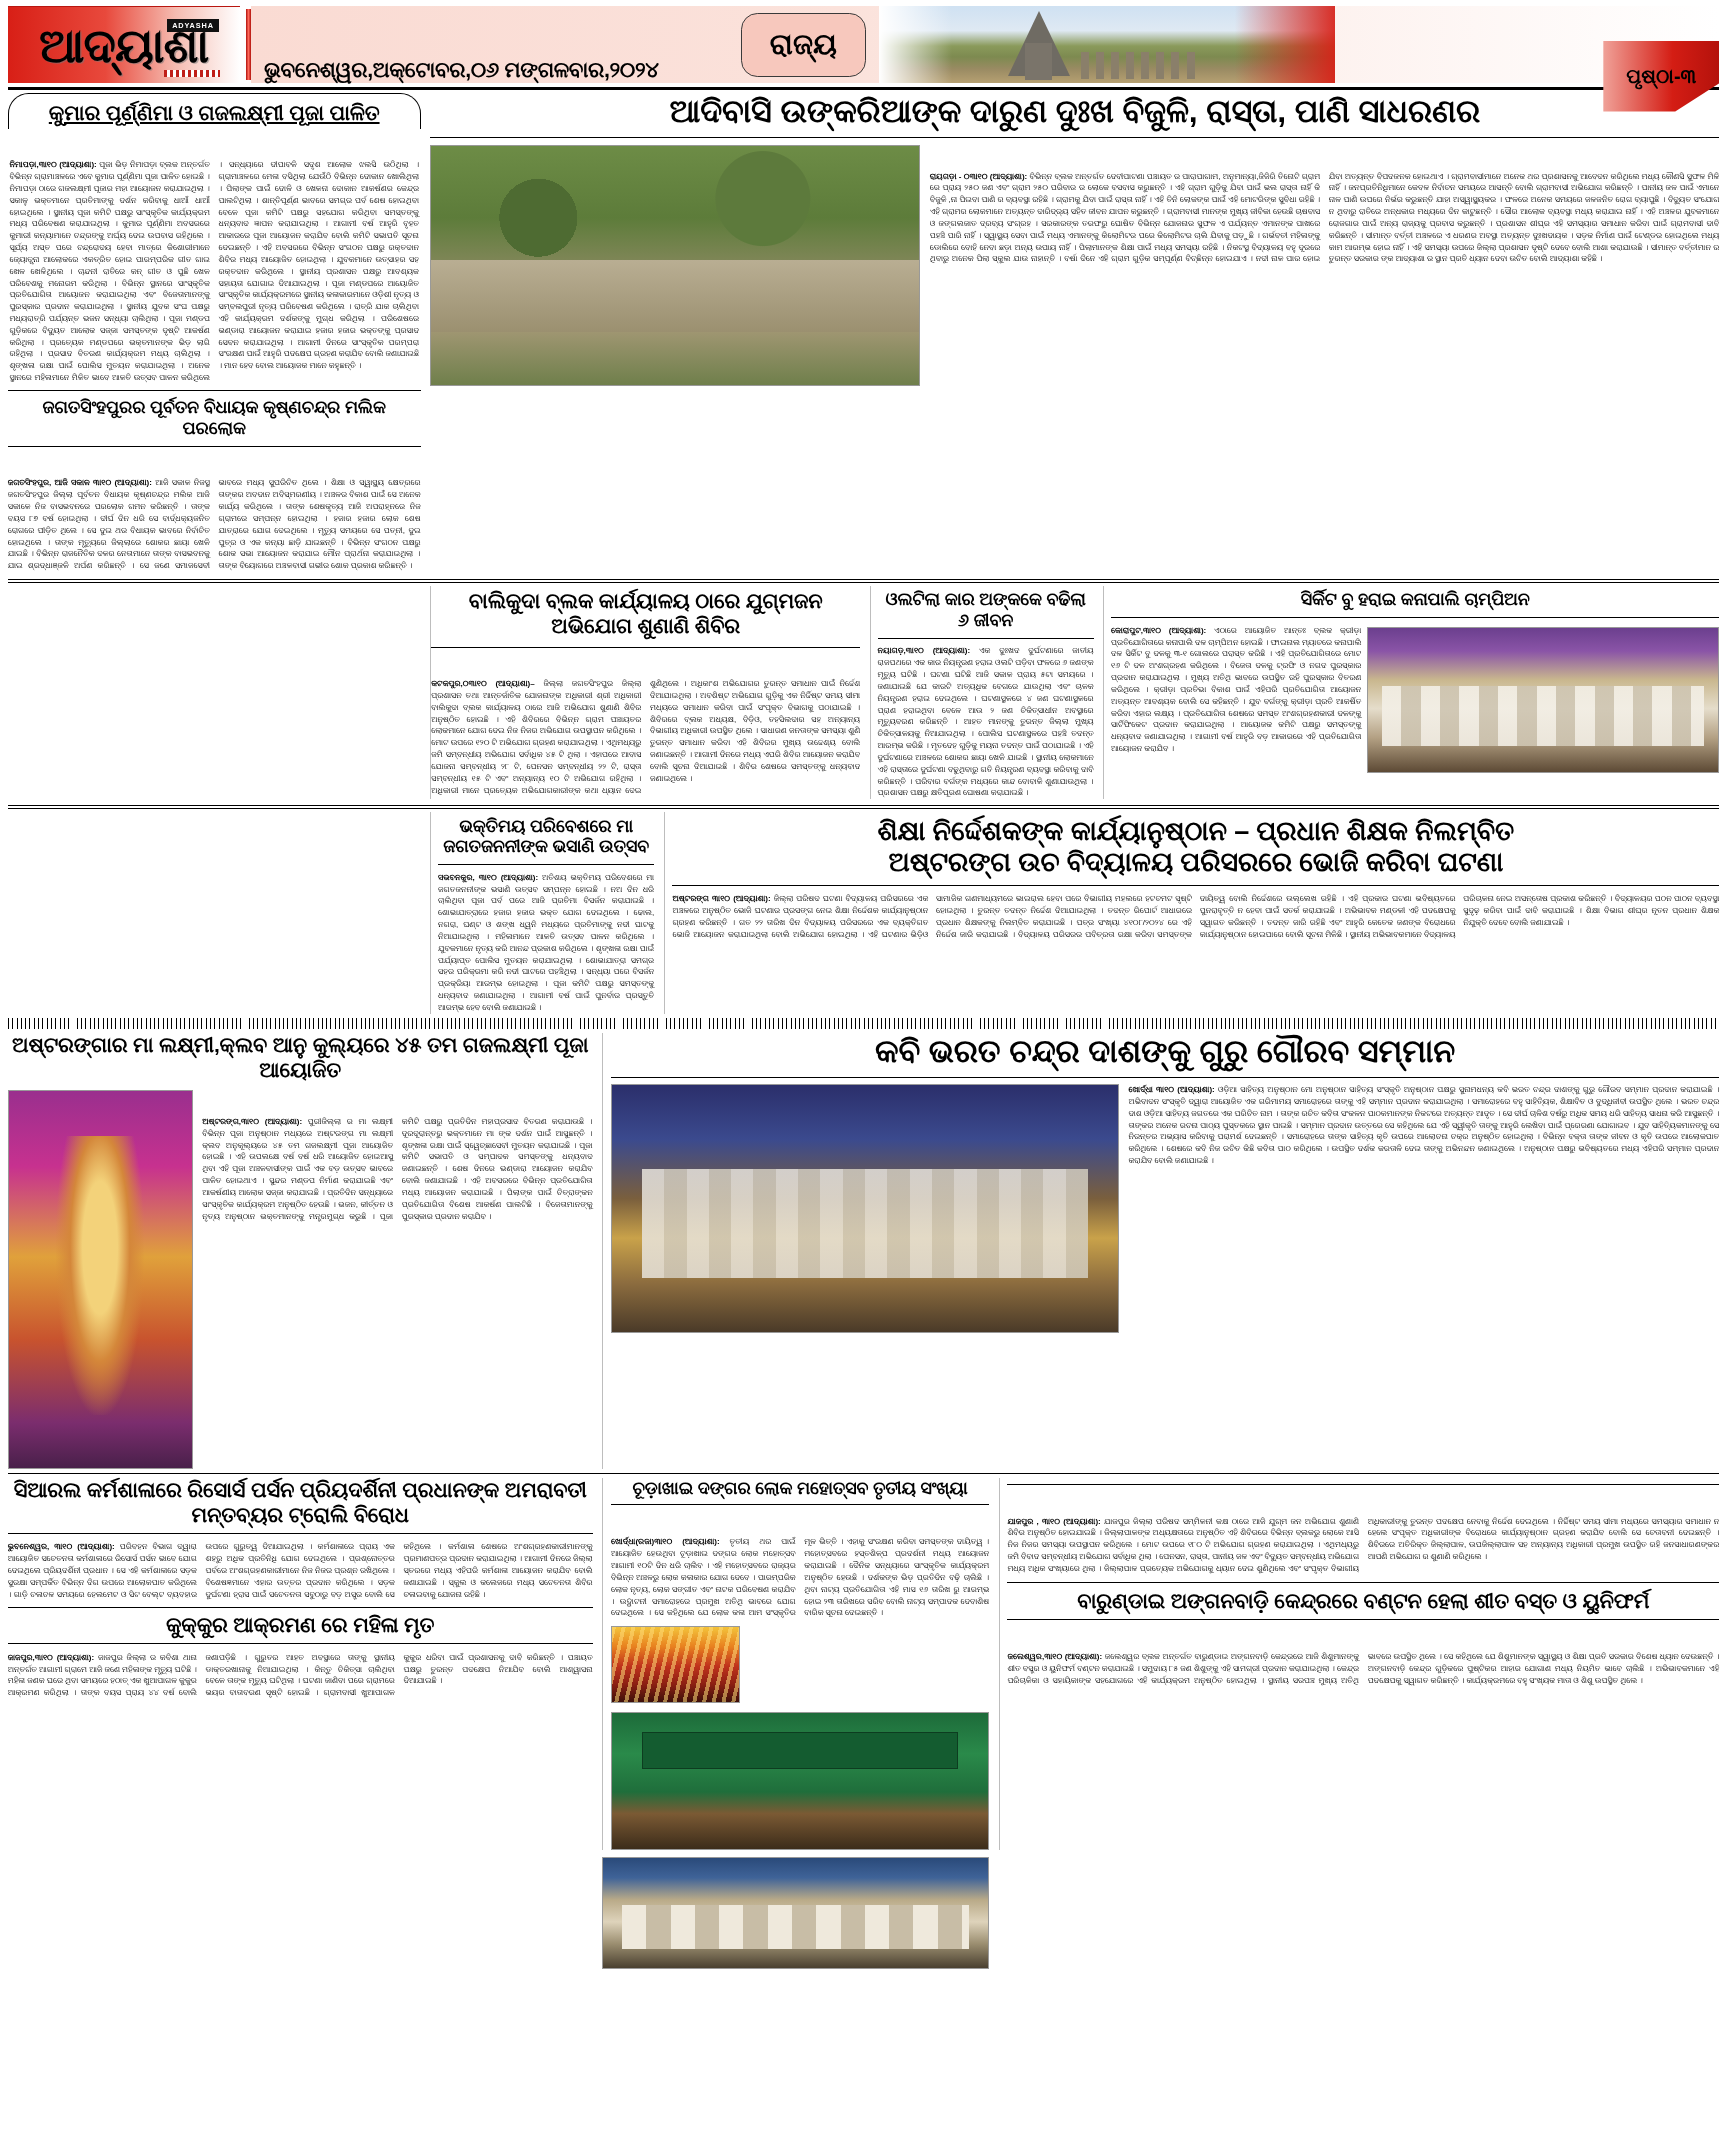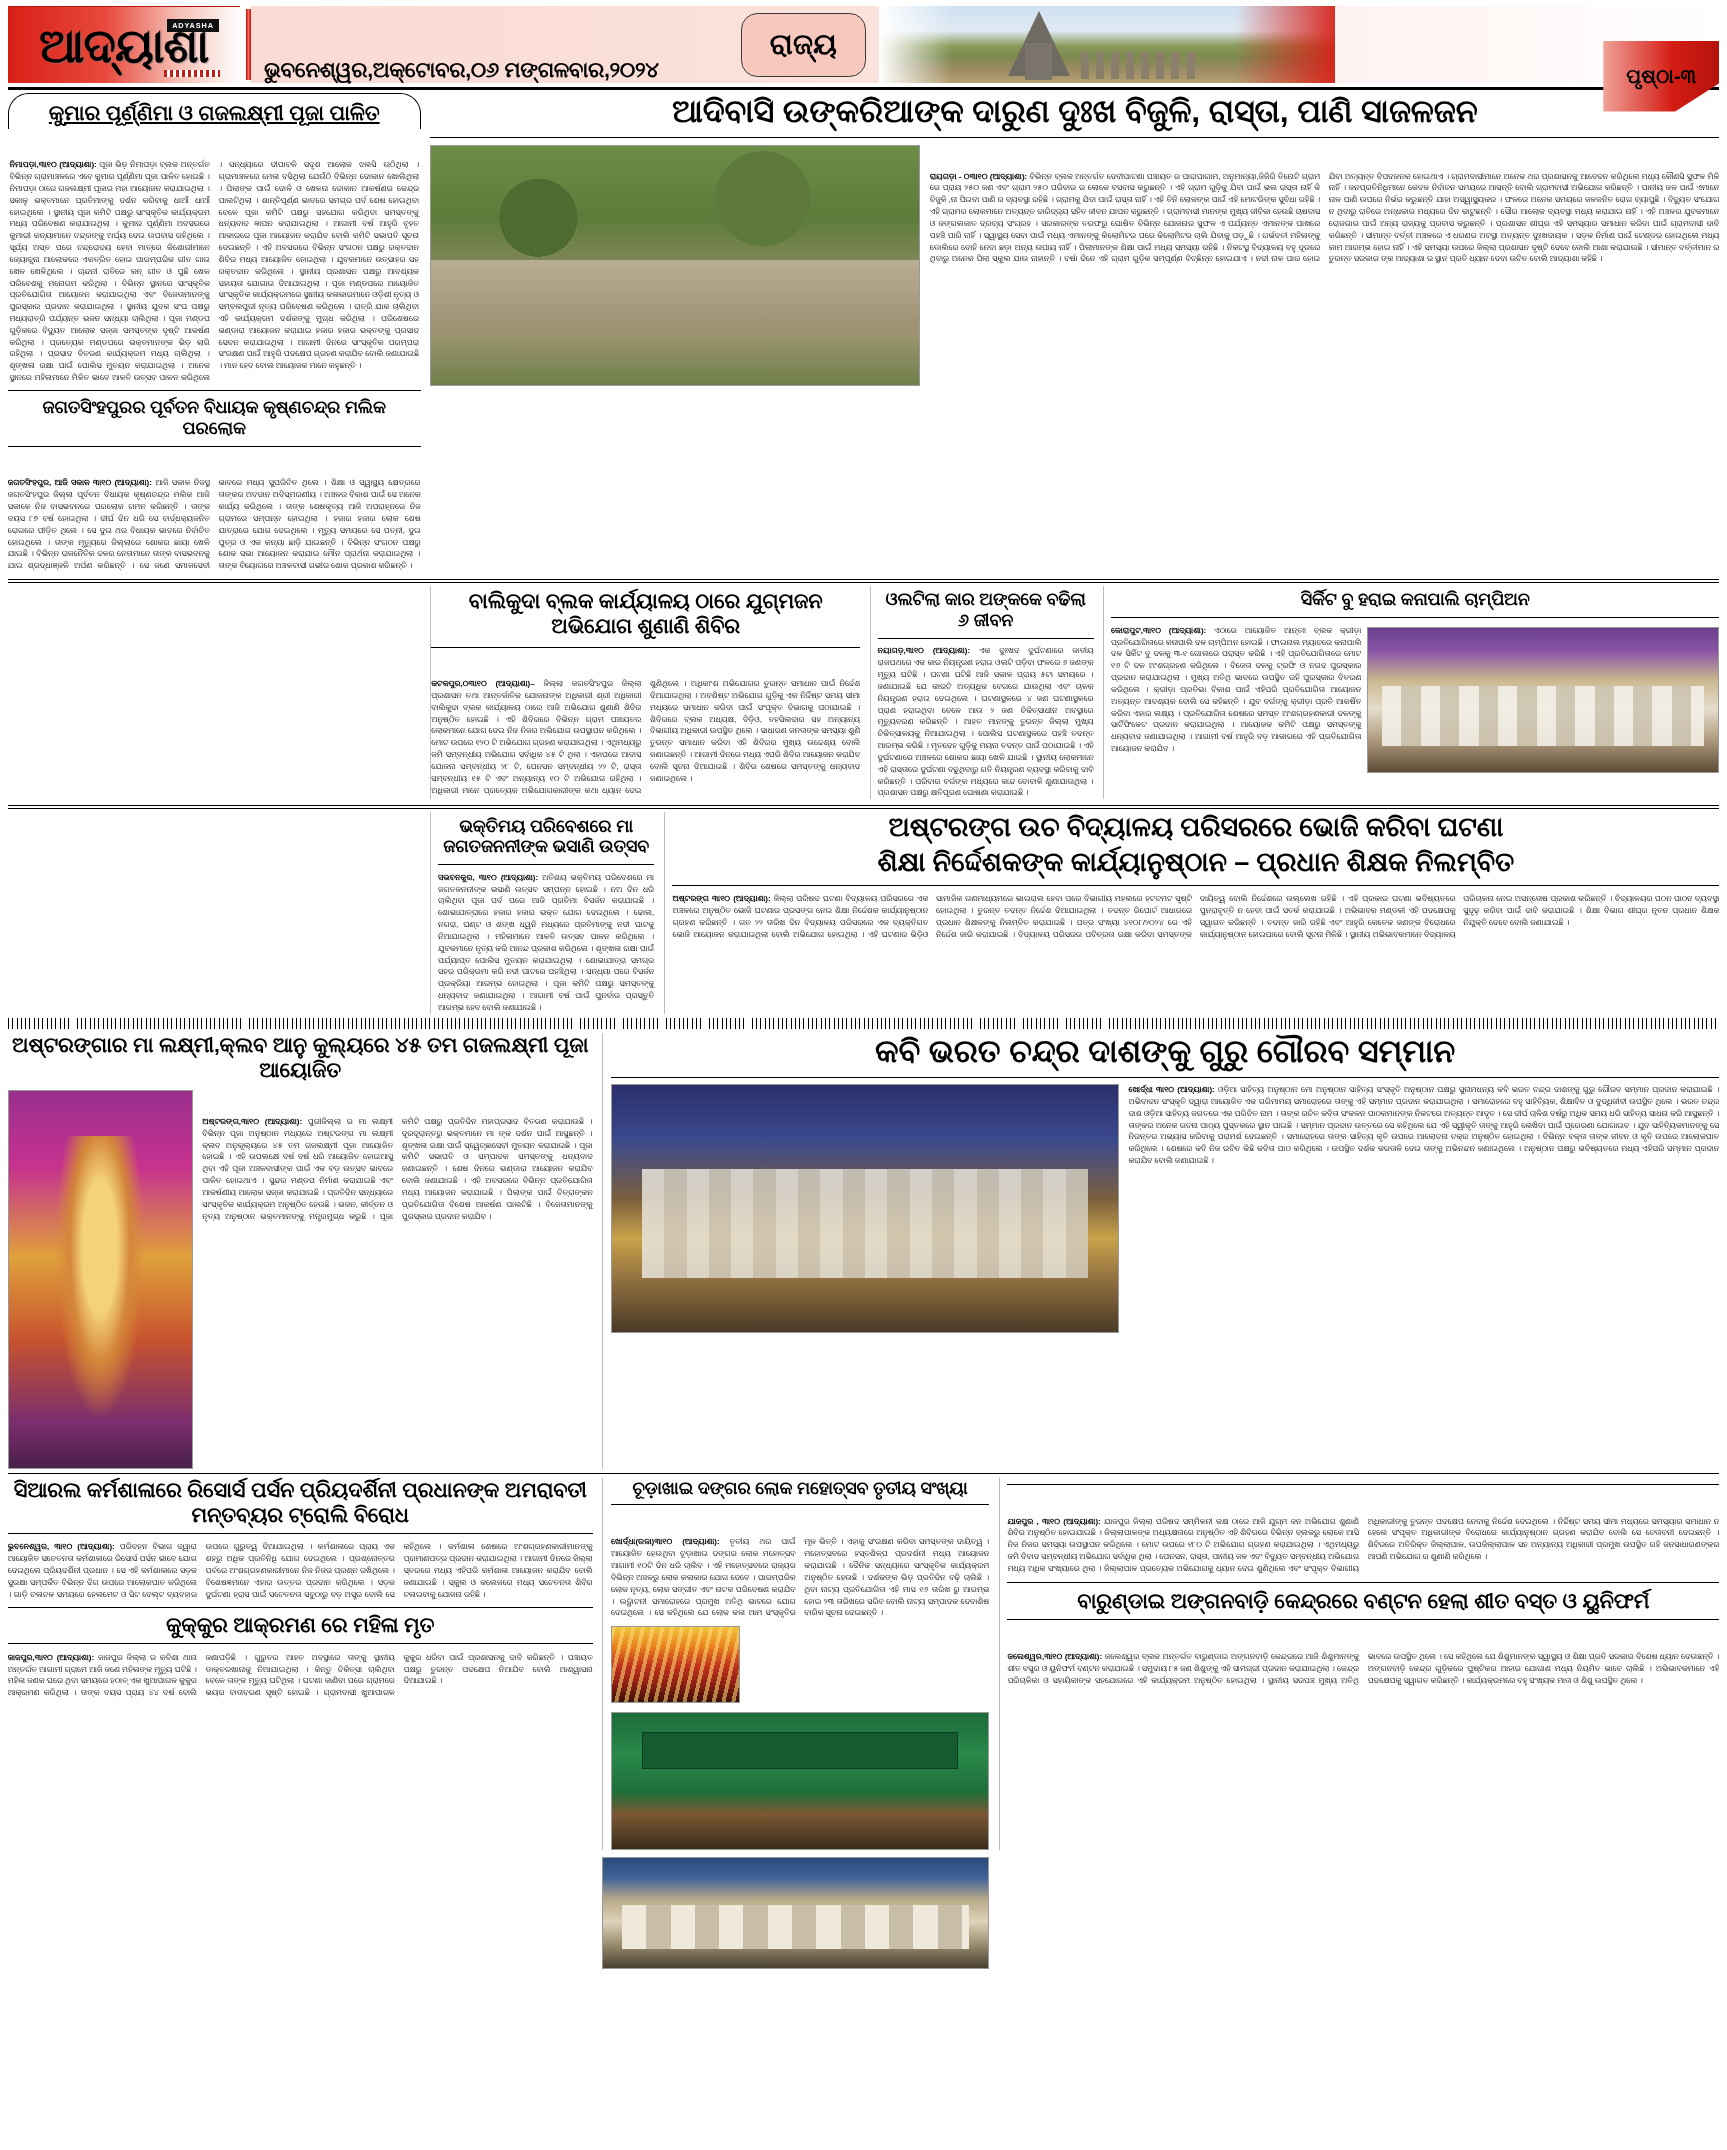--- a/index.html
+++ b/index.html
@@ -323,21 +323,21 @@
         <div class="hl hl-sm" style="padding:4.3px 2.6px 5.2px">ଜଗତସିଂହପୁରର ପୂର୍ବତନ ବିଧାୟକ କୃଷ୍ଣଚନ୍ଦ୍ର ମଲିକ ପରଲୋକ</div>
         <div class="hr-thin"></div>
         <div class="body-col tiny cols2" style="padding-top:4.3px">
           <span class="byline">ଜଗତସିଂହପୁର, ଆଜି ସକାଳ ୩୲୧୦ (ଆଦ୍ୟାଶା):</span>
           <span>ଆଜି ସକାଳ ନିଜସ୍ଥ ଜଗତସିଂହପୁର ଜିଲ୍ଲା ପୂର୍ବତନ ବିଧାୟକ କୃଷ୍ଣଚନ୍ଦ୍ର ମଲିକ ଆଜି ସକାଳେ ନିଜ ବାସଭବନରେ ପରଲୋକ ଗମନ କରିଛନ୍ତି । ତାଙ୍କ ବୟସ ୮୭ ବର୍ଷ ହୋଇଥିଲା । ଦୀର୍ଘ ଦିନ ଧରି ସେ ବାର୍ଦ୍ଧକ୍ୟଜନିତ ରୋଗରେ ପୀଡ଼ିତ ଥିଲେ । ସେ ଦୁଇ ଥର ବିଧାୟକ ଭାବରେ ନିର୍ବାଚିତ ହୋଇଥିଲେ । ତାଙ୍କ ମୃତ୍ୟୁରେ ଜିଲ୍ଲାରେ ଶୋକର ଛାୟା ଖେଳି ଯାଇଛି । ବିଭିନ୍ନ ରାଜନୈତିକ ଦଳର ନେତାମାନେ ତାଙ୍କ ବାସଭବନକୁ ଯାଇ ଶ୍ରଦ୍ଧାଞ୍ଜଳି ଅର୍ପଣ କରିଛନ୍ତି । ସେ ଜଣେ ସମାଜସେବୀ ଭାବରେ ମଧ୍ୟ ସୁପରିଚିତ ଥିଲେ । ଶିକ୍ଷା ଓ ସ୍ୱାସ୍ଥ୍ୟ କ୍ଷେତ୍ରରେ ତାଙ୍କର ଅବଦାନ ଅବିସ୍ମରଣୀୟ । ଅଞ୍ଚଳର ବିକାଶ ପାଇଁ ସେ ଅନେକ କାର୍ଯ୍ୟ କରିଥିଲେ । ତାଙ୍କ ଶେଷକୃତ୍ୟ ଆଜି ଅପରାହ୍ନରେ ନିଜ ଗ୍ରାମରେ ସମ୍ପନ୍ନ ହୋଇଥିଲା । ହଜାର ହଜାର ଲୋକ ଶେଷ ଯାତ୍ରାରେ ଯୋଗ ଦେଇଥିଲେ । ମୃତ୍ୟୁ ସମୟରେ ସେ ପତ୍ନୀ, ଦୁଇ ପୁତ୍ର ଓ ଏକ କନ୍ୟା ଛାଡ଼ି ଯାଇଛନ୍ତି । ବିଭିନ୍ନ ସଂଗଠନ ପକ୍ଷରୁ ଶୋକ ସଭା ଆୟୋଜନ କରାଯାଇ ମୌନ ପ୍ରାର୍ଥନା କରାଯାଇଥିଲା । ତାଙ୍କ ବିୟୋଗରେ ଅଞ୍ଚଳବାସୀ ଗଭୀର ଶୋକ ପ୍ରକାଶ କରିଛନ୍ତି ।</span>
         </div>
       </div>
     </div>
 
     <div style="flex:1">
-      <div class="hl hl-xl" style="border-bottom:1.3px solid #000;padding-bottom:6px">ଆଦିବାସି ଉଙ୍କରିଆଙ୍କ ଦାରୁଣ ଦୁଃଖ ବିଜୁଳି, ରାସ୍ତା, ପାଣି ସାଜଳଜନ</div>
+      <div class="hl hl-xl" style="border-bottom:1.3px solid #000;padding-bottom:6px">ଆଦିବାସି ଉଙ୍କରିଆଙ୍କ ଦାରୁଣ ଦୁଃଖ ବିଜୁଳି, ରାସ୍ତା, ପାଣି ସାଧରଣର</div>
 
       <div class="row gapc" style="margin-top:6.9px">
         <div style="width:490px">
           <div class="photo ph-forest" style="height:241px"></div>
         </div>
         <div style="flex:1" class="body-col tiny cols2">
           <span class="byline">ରାୟଗଡ଼ା - ୦୩୲୧୦ (ଆଦ୍ୟାଶା):</span>
           <span>ବିଭିନ୍ନ ବ୍ଲକ ଅନ୍ତର୍ଗତ ଦେବୀପାଟଣା ପଞ୍ଚାୟତ ର ପାରାପାଗାମ, ଅନୁମାନ୍ୟା,ଜିଜିରି ତିନୋଟି ଗ୍ରାମ ରେ ପ୍ରାୟ ୨୫୦ ଜଣ ଏବଂ ଗ୍ରାମ ୨୫୦ ପରିବାର ର ଲୋକେ ବସବାସ କରୁଛନ୍ତି । ଏହି ଗ୍ରାମ ଗୁଡ଼ିକୁ ଯିବା ପାଇଁ ଭଲ ରାସ୍ତା ନାହିଁ କି ବିଜୁଳି ,ନା ପିଇବା ପାଣି ର ବ୍ୟବସ୍ଥା ରହିଛି । ଗ୍ରାମକୁ ଯିବା ପାଇଁ ରାସ୍ତା ନାହିଁ । ଏହି ତିନି ଲୋକଙ୍କ ପାଇଁ ଏହି ମୋଟରିଙ୍କ ସୁବିଧା ରହିଛି । ଏହି ଗ୍ରାମର ଲୋକମାନେ ଅତ୍ୟନ୍ତ ଦାରିଦ୍ର୍ୟ ସହିତ ଜୀବନ ଯାପନ କରୁଛନ୍ତି । ଗ୍ରାମବାସୀ ମାନଙ୍କ ମୁଖ୍ୟ ଜୀବିକା ହେଉଛି ଚାଷବାସ ଓ ଜଙ୍ଗଲଜାତ ଦ୍ରବ୍ୟ ସଂଗ୍ରହ । ସରକାରଙ୍କ ତରଫରୁ ଘୋଷିତ ବିଭିନ୍ନ ଯୋଜନାର ସୁଫଳ ଏ ପର୍ଯ୍ୟନ୍ତ ଏମାନଙ୍କ ପାଖରେ ପହଞ୍ଚି ପାରି ନାହିଁ । ସ୍ୱାସ୍ଥ୍ୟ ସେବା ପାଇଁ ମଧ୍ୟ ଏମାନଙ୍କୁ କିଲୋମିଟର ପରେ କିଲୋମିଟର ଚାଲି ଯିବାକୁ ପଡ଼ୁଛି । ଗର୍ଭବତୀ ମହିଳାଙ୍କୁ ଡୋଲିରେ ବୋହି ନେବା ଛଡ଼ା ଅନ୍ୟ ଉପାୟ ନାହିଁ । ପିଲାମାନଙ୍କ ଶିକ୍ଷା ପାଇଁ ମଧ୍ୟ ସମସ୍ୟା ରହିଛି । ନିକଟସ୍ଥ ବିଦ୍ୟାଳୟ ବହୁ ଦୂରରେ ଥିବାରୁ ଅନେକ ପିଲା ସ୍କୁଲ ଯାଉ ନାହାନ୍ତି । ବର୍ଷା ଦିନେ ଏହି ଗ୍ରାମ ଗୁଡ଼ିକ ସମ୍ପୂର୍ଣ୍ଣ ବିଚ୍ଛିନ୍ନ ହୋଇଯାଏ । ନଦୀ ନାଳ ପାର ହୋଇ ଯିବା ଅତ୍ୟନ୍ତ ବିପଦଜନକ ହୋଇଥାଏ । ଗ୍ରାମବାସୀମାନେ ଅନେକ ଥର ପ୍ରଶାସନକୁ ଆବେଦନ କରିଥିଲେ ମଧ୍ୟ କୌଣସି ସୁଫଳ ମିଳି ନାହିଁ । ଜନପ୍ରତିନିଧିମାନେ କେବଳ ନିର୍ବାଚନ ସମୟରେ ଆସନ୍ତି ବୋଲି ଗ୍ରାମବାସୀ ଅଭିଯୋଗ କରିଛନ୍ତି । ପାନୀୟ ଜଳ ପାଇଁ ଏମାନେ ନାଳ ପାଣି ଉପରେ ନିର୍ଭର କରୁଛନ୍ତି ଯାହା ଅସ୍ୱାସ୍ଥ୍ୟକର । ଫଳରେ ଅନେକ ସମୟରେ ଜଳଜନିତ ରୋଗ ବ୍ୟାପୁଛି । ବିଦ୍ୟୁତ ସଂଯୋଗ ନ ଥିବାରୁ ରାତିରେ ଅନ୍ଧକାର ମଧ୍ୟରେ ଦିନ କାଟୁଛନ୍ତି । ସୌର ଆଲୋକ ବ୍ୟବସ୍ଥା ମଧ୍ୟ କରାଯାଇ ନାହିଁ । ଏହି ଅଞ୍ଚଳର ଯୁବକମାନେ ରୋଜଗାର ପାଇଁ ଅନ୍ୟ ରାଜ୍ୟକୁ ପ୍ରବାସ କରୁଛନ୍ତି । ପ୍ରଶାସନ ଶୀଘ୍ର ଏହି ସମସ୍ୟାର ସମାଧାନ କରିବା ପାଇଁ ଗ୍ରାମବାସୀ ଦାବି କରିଛନ୍ତି । ସୀମାନ୍ତ ବର୍ତ୍ତୀ ଅଞ୍ଚଳରେ ଏ ଧରଣର ଅବସ୍ଥା ଅତ୍ୟନ୍ତ ଦୁଃଖଦାୟକ । ସଡ଼କ ନିର୍ମାଣ ପାଇଁ ଟେଣ୍ଡର ହୋଇଥିଲେ ମଧ୍ୟ କାମ ଆରମ୍ଭ ହୋଇ ନାହିଁ । ଏହି ସମସ୍ୟା ଉପରେ ଜିଲ୍ଲା ପ୍ରଶାସନ ଦୃଷ୍ଟି ଦେବେ ବୋଲି ଆଶା କରାଯାଉଛି । ସୀମାନ୍ତ ବର୍ତ୍ତୀମାନ ର ତୁରନ୍ତ ସରକାର ଙ୍କ ଆଦ୍ୟାଶା ର ସ୍ଥାନ ପ୍ରତି ଧ୍ୟାନ ଦେବା ଉଚିତ ବୋଲି ଆଦ୍ୟାଶା କହିଛି ।</span>
         </div>
       </div>
@@ -395,22 +395,22 @@
         <div class="hr-thin"></div>
         <div class="body-col tiny" style="padding-top:4.3px">
           <span class="byline">ସଭବନକୁର, ୩୲୧୦ (ଆଦ୍ୟାଶା):</span>
           <span>ଅତିଶୟ ଭକ୍ତିମୟ ପରିବେଶରେ ମା ଜଗତଜନନୀଙ୍କ ଭସାଣି ଉତ୍ସବ ସମ୍ପନ୍ନ ହୋଇଛି । ନଅ ଦିନ ଧରି ଚାଲିଥିବା ପୂଜା ପର୍ବ ପରେ ଆଜି ପ୍ରତିମା ବିସର୍ଜନ କରାଯାଇଛି । ଶୋଭାଯାତ୍ରାରେ ହଜାର ହଜାର ଭକ୍ତ ଯୋଗ ଦେଇଥିଲେ । ଢୋଲ, ନଗରା, ଘଣ୍ଟ ଓ ଶଙ୍ଖ ଧ୍ୱନି ମଧ୍ୟରେ ପ୍ରତିମାଙ୍କୁ ନଦୀ ଘାଟକୁ ନିଆଯାଇଥିଲା । ମହିଳାମାନେ ଆଳତି ଉତ୍ସବ ପାଳନ କରିଥିଲେ । ଯୁବକମାନେ ନୃତ୍ୟ କରି ଆନନ୍ଦ ପ୍ରକାଶ କରିଥିଲେ । ଶୃଙ୍ଖଳା ରକ୍ଷା ପାଇଁ ପର୍ଯ୍ୟାପ୍ତ ପୋଲିସ ମୁତୟନ କରାଯାଇଥିଲା । ଶୋଭାଯାତ୍ରା ସମଗ୍ର ସହର ପରିକ୍ରମା କରି ନଦୀ ଘାଟରେ ପହଞ୍ଚିଥିଲା । ସନ୍ଧ୍ୟା ପରେ ବିସର୍ଜନ ପ୍ରକ୍ରିୟା ଆରମ୍ଭ ହୋଇଥିଲା । ପୂଜା କମିଟି ପକ୍ଷରୁ ସମସ୍ତଙ୍କୁ ଧନ୍ୟବାଦ ଜଣାଯାଇଥିଲା । ଆଗାମୀ ବର୍ଷ ପାଇଁ ପୁନର୍ବାର ପ୍ରସ୍ତୁତି ଆରମ୍ଭ ହେବ ବୋଲି ଜଣାଯାଇଛି ।</span>
         </div>
       </div>
     </div>
 
     <div style="flex:1" class="vsep">
       <div style="padding-left:7.7px">
+        <div class="hl hl-lg" style="padding-top:3.4px">ଶିକ୍ଷା ନିର୍ଦ୍ଦେଶକଙ୍କ କାର୍ଯ୍ୟାନୁଷ୍ଠାନ – ପ୍ରଧାନ ଶିକ୍ଷକ ନିଲମ୍ବିତ</div>
         <div class="hl hl-lg">ଅଷ୍ଟରଙ୍ଗ ଉଚ ବିଦ୍ୟାଳୟ ପରିସରରେ ଭୋଜି କରିବା ଘଟଣା</div>
-        <div class="hl hl-lg" style="padding-top:3.4px">ଶିକ୍ଷା ନିର୍ଦ୍ଦେଶକଙ୍କ କାର୍ଯ୍ୟାନୁଷ୍ଠାନ – ପ୍ରଧାନ ଶିକ୍ଷକ ନିଲମ୍ବିତ</div>
         <div class="hr-thin" style="margin-top:6px"></div>
         <div class="body-col tiny cols4" style="padding-top:5.2px">
           <span class="byline">ଅଷ୍ଟରଙ୍ଗ ୩୲୧୦ (ଆଦ୍ୟାଶା):</span>
           <span>ଜିଲ୍ଲା ପରିଷଦ ଘଟଣା ବିଦ୍ୟାଳୟ ପରିସରରେ ଏକ ଅଞ୍ଚଳରେ ଅନୁଷ୍ଠିତ ଭୋଜି ଘଟଣାର ପ୍ରସଙ୍ଗ ନେଇ ଶିକ୍ଷା ନିର୍ଦ୍ଦେଶକ କାର୍ଯ୍ୟାନୁଷ୍ଠାନ ଗ୍ରହଣ କରିଛନ୍ତି । ଗତ ୨୨ ତାରିଖ ଦିନ ବିଦ୍ୟାଳୟ ପରିସରରେ ଏକ ବ୍ୟକ୍ତିଗତ ଭୋଜି ଆୟୋଜନ କରାଯାଇଥିଲା ବୋଲି ଅଭିଯୋଗ ହୋଇଥିଲା । ଏହି ଘଟଣାର ଭିଡ଼ିଓ ସାମାଜିକ ଗଣମାଧ୍ୟମରେ ଭାଇରାଲ ହେବା ପରେ ବିଭାଗୀୟ ମହଲରେ ହଟଚମଟ ସୃଷ୍ଟି ହୋଇଥିଲା । ତୁରନ୍ତ ତଦନ୍ତ ନିର୍ଦ୍ଦେଶ ଦିଆଯାଇଥିଲା । ତଦନ୍ତ ରିପୋର୍ଟ ଆଧାରରେ ପ୍ରଧାନ ଶିକ୍ଷକଙ୍କୁ ନିଲମ୍ବିତ କରାଯାଇଛି । ପତ୍ର ସଂଖ୍ୟା ୪୧୦୮/୨୦୨୪ ରେ ଏହି ନିର୍ଦ୍ଦେଶ ଜାରି କରାଯାଇଛି । ବିଦ୍ୟାଳୟ ପରିସରର ପବିତ୍ରତା ରକ୍ଷା କରିବା ସମସ୍ତଙ୍କ ଦାୟିତ୍ୱ ବୋଲି ନିର୍ଦ୍ଦେଶରେ ଉଲ୍ଲେଖ ରହିଛି । ଏହି ପ୍ରକାର ଘଟଣା ଭବିଷ୍ୟତରେ ପୁନରାବୃତ୍ତି ନ ହେବା ପାଇଁ ସତର୍କ କରାଯାଇଛି । ଅଭିଭାବକ ମଣ୍ଡଳୀ ଏହି ପଦକ୍ଷେପକୁ ସ୍ୱାଗତ କରିଛନ୍ତି । ତଦନ୍ତ ଜାରି ରହିଛି ଏବଂ ଆହୁରି କେତେକ ଜଣଙ୍କ ବିରୋଧରେ କାର୍ଯ୍ୟାନୁଷ୍ଠାନ ହୋଇପାରେ ବୋଲି ସୂଚନା ମିଳିଛି । ସ୍ଥାନୀୟ ଅଭିଭାବକମାନେ ବିଦ୍ୟାଳୟ ପରିଚାଳନା ନେଇ ଅସନ୍ତୋଷ ପ୍ରକାଶ କରିଛନ୍ତି । ବିଦ୍ୟାଳୟର ପଠନ ପାଠନ ବ୍ୟବସ୍ଥା ସୁଦୃଢ଼ କରିବା ପାଇଁ ଦାବି କରାଯାଇଛି । ଶିକ୍ଷା ବିଭାଗ ଶୀଘ୍ର ନୂତନ ପ୍ରଧାନ ଶିକ୍ଷକ ନିଯୁକ୍ତି ଦେବେ ବୋଲି ଜଣାଯାଇଛି ।</span>
         </div>
       </div>
     </div>
   </div>
 
   <div class="hr-comb"></div>

